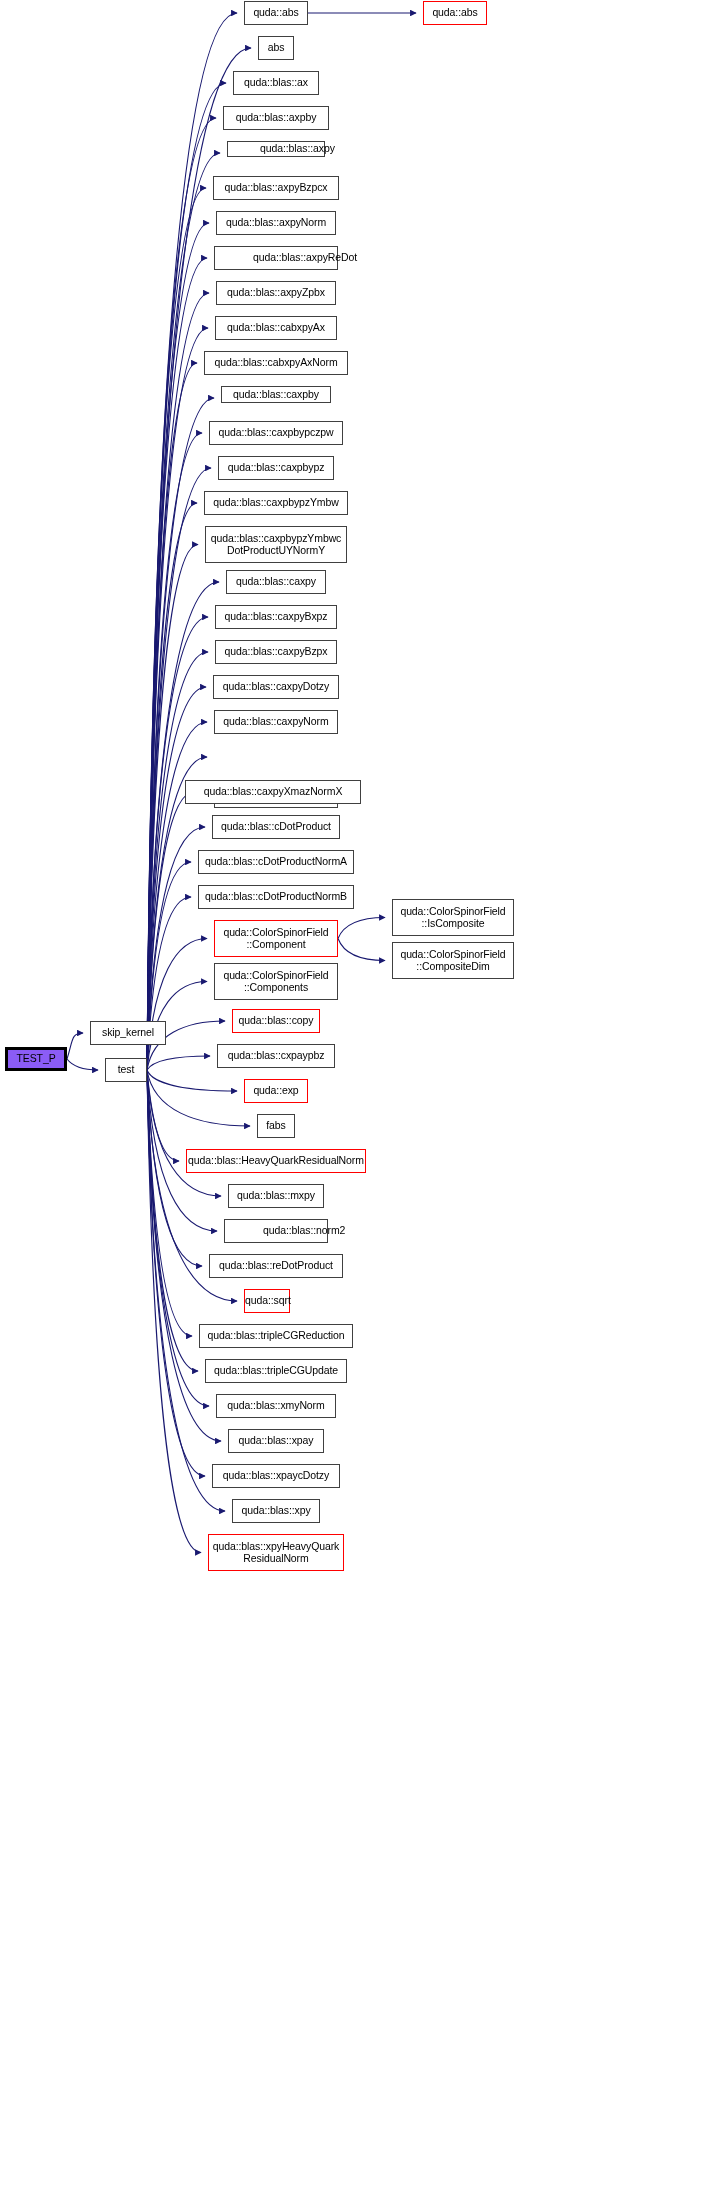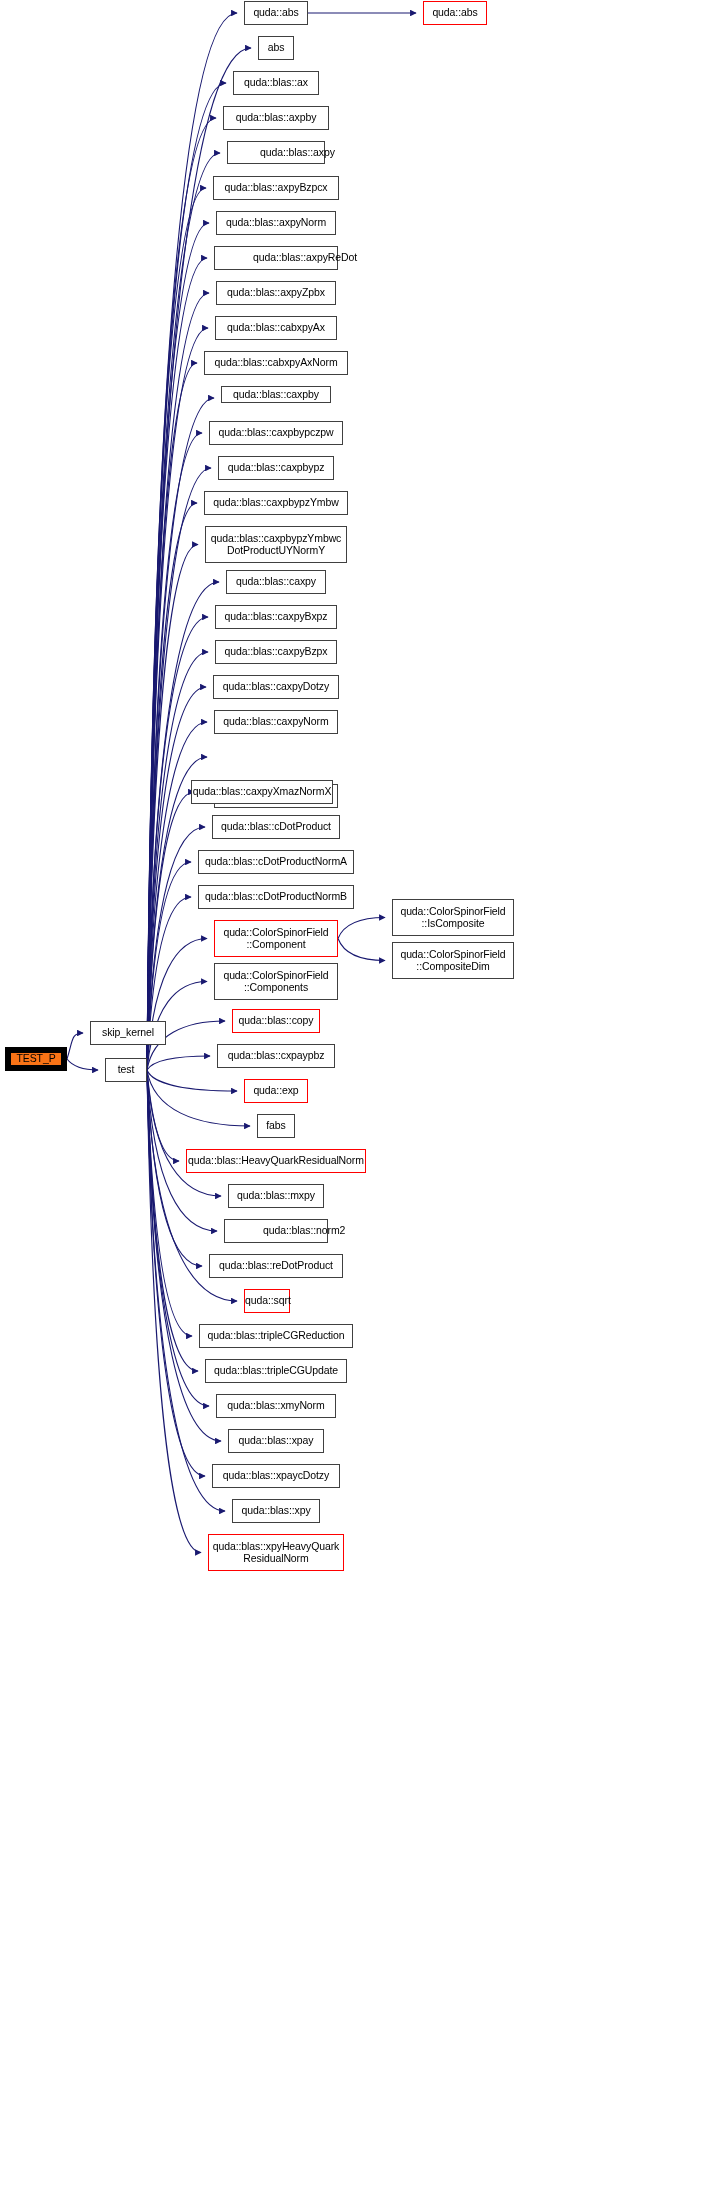--- a/index.html
+++ b/index.html
@@ -47,22 +47,22 @@
     background: #ffffff;
     border: 1px solid #404040;
     white-space: pre-line;
     letter-spacing: -0.1px;
     cursor: pointer;
   }
   .node.red {
     border: 1px solid #ff0000;
   }
   .node.root {
-    background: #f97316;
-    border: 6px solid #000000;
+    background: #8b5cf6;
+    border: 3px solid #000000;
   }
   .node-label {
     display: block;
     width: 100%;
     white-space: pre-line;
   }
 </style>
 </head>
 <body>
 
@@ -127,40 +127,40 @@
   </svg>
 
   <div id="node-layer">
       <div class="node root" style="left: 5px; top: 1047px; width: 62px; height: 24px;"><span class="node-label">TEST_P</span></div>
       <div class="node" style="left: 90px; top: 1021px; width: 76px; height: 24px;"><span class="node-label">skip_kernel</span></div>
       <div class="node" style="left: 105px; top: 1058px; width: 42px; height: 24px;"><span class="node-label">test</span></div>
       <div class="node" style="left: 244px; top: 1px; width: 64px; height: 24px;"><span class="node-label">quda::abs</span></div>
       <div class="node" style="left: 258px; top: 36px; width: 36px; height: 24px;"><span class="node-label">abs</span></div>
       <div class="node" style="left: 233px; top: 71px; width: 86px; height: 24px;"><span class="node-label">quda::blas::ax</span></div>
       <div class="node" style="left: 223px; top: 106px; width: 106px; height: 24px;"><span class="node-label">quda::blas::axpby</span></div>
-      <div class="node" style="left: 227px; top: 141px; width: 98px; height: 23px; padding-left: 32px;"><span class="node-label">quda::blas::axpy</span></div>
+      <div class="node" style="left: 227px; top: 141px; width: 98px; height: 16px; padding-left: 32px;"><span class="node-label">quda::blas::axpy</span></div>
       <div class="node" style="left: 213px; top: 176px; width: 126px; height: 24px;"><span class="node-label">quda::blas::axpyBzpcx</span></div>
       <div class="node" style="left: 216px; top: 211px; width: 120px; height: 24px;"><span class="node-label">quda::blas::axpyNorm</span></div>
       <div class="node" style="left: 214px; top: 246px; width: 124px; height: 24px; padding-left: 38px;"><span class="node-label">quda::blas::axpyReDot</span></div>
       <div class="node" style="left: 216px; top: 281px; width: 120px; height: 24px;"><span class="node-label">quda::blas::axpyZpbx</span></div>
       <div class="node" style="left: 215px; top: 316px; width: 122px; height: 24px;"><span class="node-label">quda::blas::cabxpyAx</span></div>
       <div class="node" style="left: 204px; top: 351px; width: 144px; height: 24px;"><span class="node-label">quda::blas::cabxpyAxNorm</span></div>
       <div class="node" style="left: 221px; top: 386px; width: 110px; height: 17px;"><span class="node-label">quda::blas::caxpby</span></div>
       <div class="node" style="left: 209px; top: 421px; width: 134px; height: 24px;"><span class="node-label">quda::blas::caxpbypczpw</span></div>
       <div class="node" style="left: 218px; top: 456px; width: 116px; height: 24px;"><span class="node-label">quda::blas::caxpbypz</span></div>
       <div class="node" style="left: 204px; top: 491px; width: 144px; height: 24px;"><span class="node-label">quda::blas::caxpbypzYmbw</span></div>
       <div class="node" style="left: 205px; top: 526px; width: 142px; height: 37px;"><span class="node-label">quda::blas::caxpbypzYmbwc
 DotProductUYNormY</span></div>
       <div class="node" style="left: 226px; top: 570px; width: 100px; height: 24px;"><span class="node-label">quda::blas::caxpy</span></div>
       <div class="node" style="left: 215px; top: 605px; width: 122px; height: 24px;"><span class="node-label">quda::blas::caxpyBxpz</span></div>
       <div class="node" style="left: 215px; top: 640px; width: 122px; height: 24px;"><span class="node-label">quda::blas::caxpyBzpx</span></div>
       <div class="node" style="left: 213px; top: 675px; width: 126px; height: 24px;"><span class="node-label">quda::blas::caxpyDotzy</span></div>
       <div class="node" style="left: 214px; top: 710px; width: 124px; height: 24px;"><span class="node-label">quda::blas::caxpyNorm</span></div>
       <div class="node" style="left: 214px; top: 784px; width: 124px; height: 24px;"><span class="node-label">quda::blas::caxpyXmaz</span></div>
-      <div class="node" style="left: 191px; top: 780px; width: 142px; height: 24px; justify-content: center;"><span class="node-label">quda::blas::caxpyXmazNormX</span></div>
+      <div class="node" style="left: 185px; top: 780px; width: 176px; height: 24px; justify-content: center;"><span class="node-label">quda::blas::caxpyXmazNormX</span></div>
       <div class="node" style="left: 212px; top: 815px; width: 128px; height: 24px;"><span class="node-label">quda::blas::cDotProduct</span></div>
       <div class="node" style="left: 198px; top: 850px; width: 156px; height: 24px;"><span class="node-label">quda::blas::cDotProductNormA</span></div>
       <div class="node" style="left: 198px; top: 885px; width: 156px; height: 24px;"><span class="node-label">quda::blas::cDotProductNormB</span></div>
       <div class="node red" style="left: 214px; top: 920px; width: 124px; height: 37px;"><span class="node-label">quda::ColorSpinorField
 ::Component</span></div>
       <div class="node" style="left: 214px; top: 963px; width: 124px; height: 37px;"><span class="node-label">quda::ColorSpinorField
 ::Components</span></div>
       <div class="node red" style="left: 232px; top: 1009px; width: 88px; height: 24px;"><span class="node-label">quda::blas::copy</span></div>
       <div class="node" style="left: 217px; top: 1044px; width: 118px; height: 24px;"><span class="node-label">quda::blas::cxpaypbz</span></div>
       <div class="node red" style="left: 244px; top: 1079px; width: 64px; height: 24px;"><span class="node-label">quda::exp</span></div>

